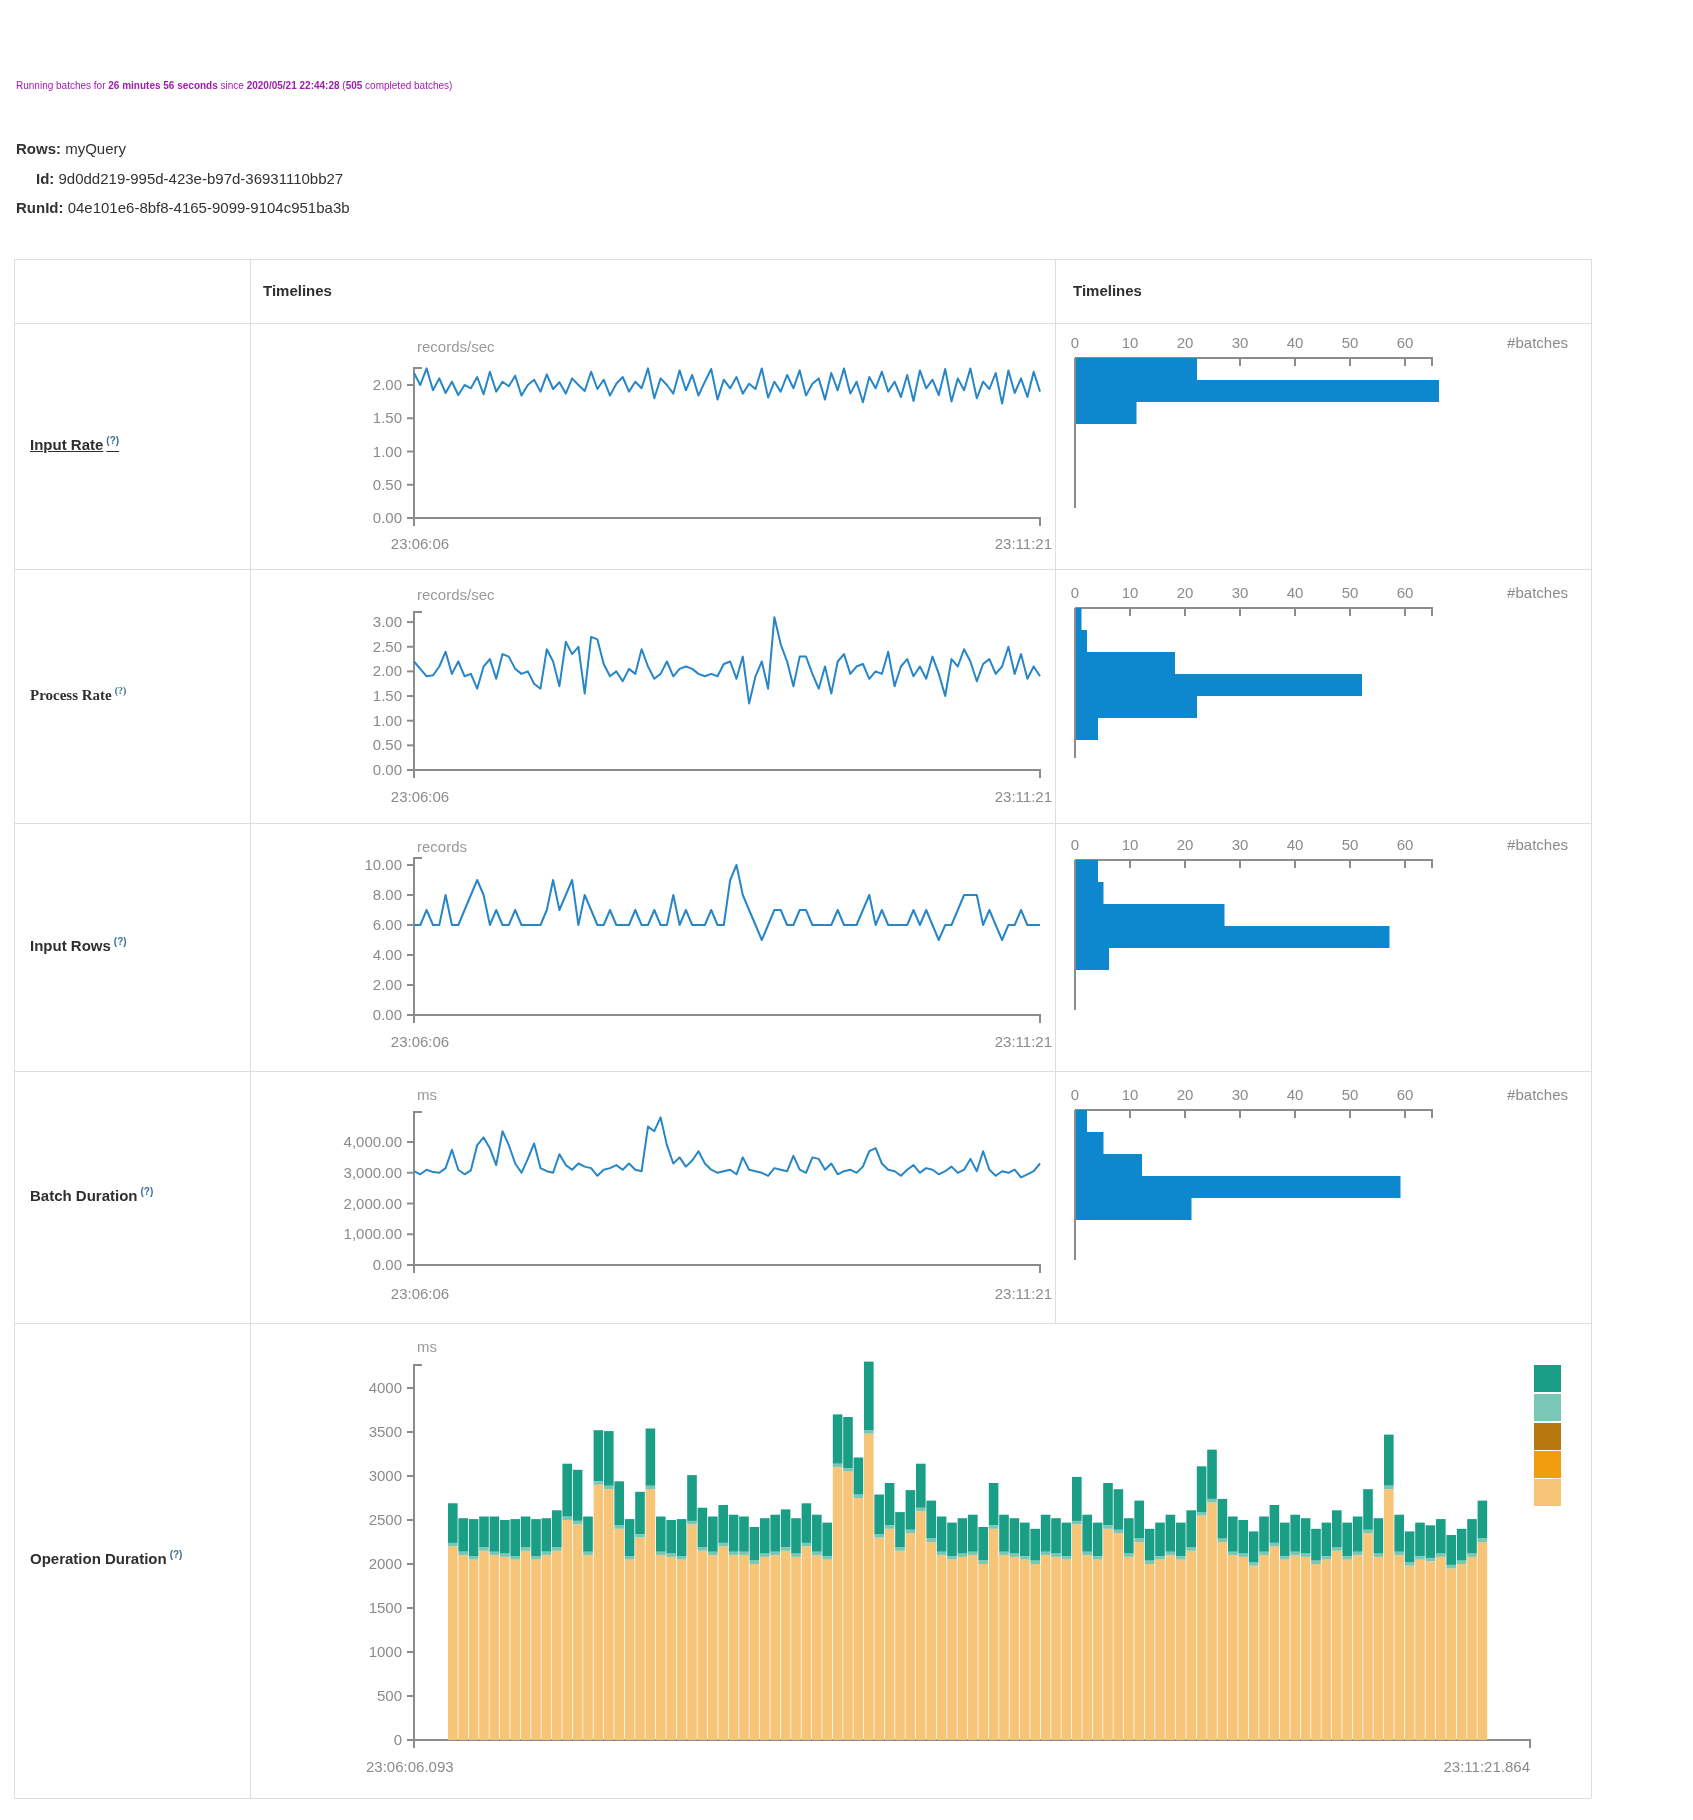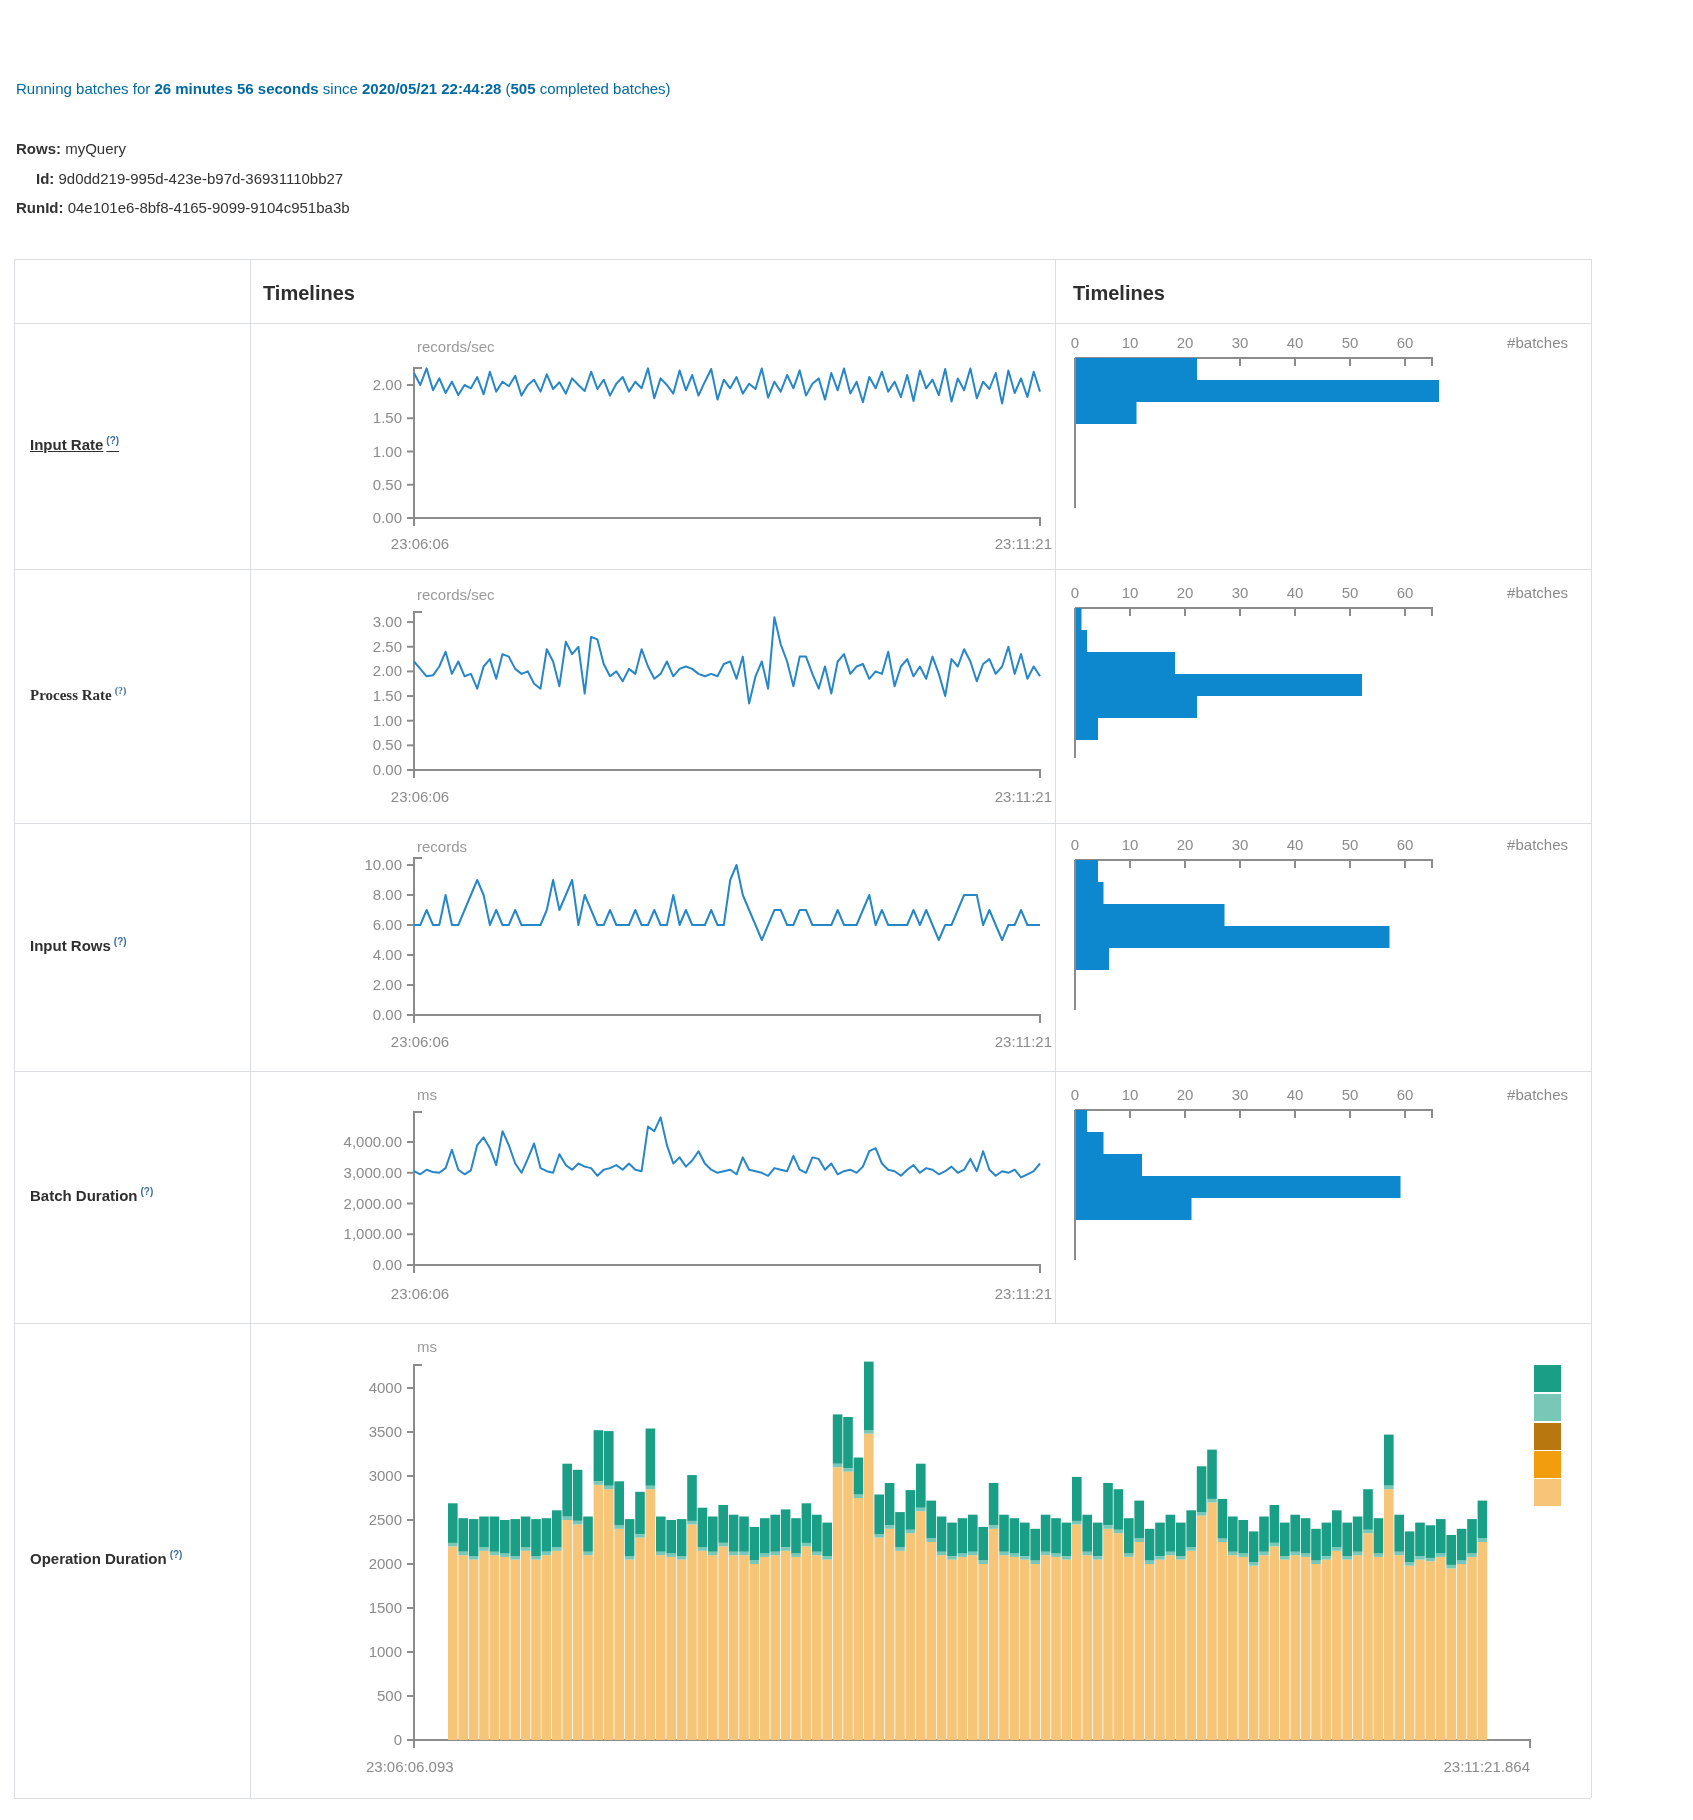--- a/index.html
+++ b/index.html
@@ -1,25 +1,25 @@
 <!DOCTYPE html>
 <html><head>
 <meta charset="utf-8">
 <style>
   html,body{margin:0;padding:0;background:#fff;}
   body{font-family:"Liberation Sans","DejaVu Sans",sans-serif;color:#333;}
   #page{position:relative;width:1693px;height:1820px;background:#fff;overflow:hidden;}
   .abs{position:absolute;}
   #page-title{left:16px;top:12px;font-size:30px;font-weight:700;color:#2f2f2f;letter-spacing:0;}
-  #subtitle{left:16px;top:80px;font-size:15px;color:#0369a1;}
+  #subtitle{left:16px;top:80px;font-size:10px;color:#a21caf;}
   .qline{left:16px;font-size:15px;color:#333;}
   .qline b{font-weight:700;}
   .hline{background:#dcdfe2;height:1px;}
   .vline{background:#dcdfe2;width:1px;}
-  .col-header{font-size:20px;font-weight:700;color:#2f2f2f;}
+  .col-header{font-size:15px;font-weight:700;color:#2f2f2f;}
   .row-label{font-size:15px;font-weight:700;color:#2f2f2f;white-space:nowrap;}
   .row-label sup{font-size:10px;color:#3d6e99;font-weight:700;margin-left:3px;}
   svg text{font-family:"Liberation Sans","DejaVu Sans",sans-serif;}
   .tick{fill:#8b8b8b;font-size:15px;}
   .unit{fill:#9a9a9a;font-size:15px;}
 </style>
 </head>
 <body>
 
 <div id="page">

